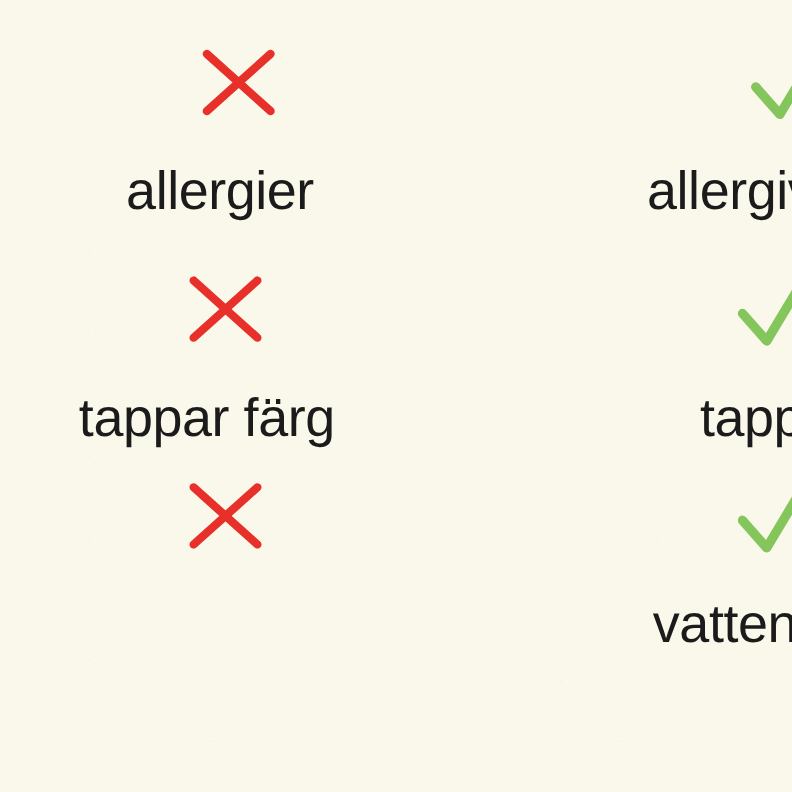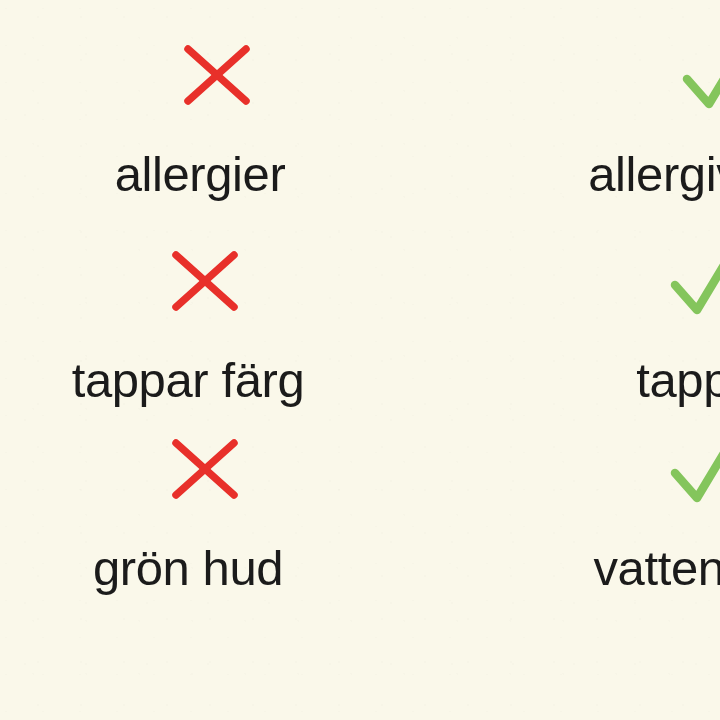--- a/index.html
+++ b/index.html
@@ -151,23 +151,20 @@
     </div>
 
     <div class="comparison-row row-3">
       <div class="cell cell-negative">
         <div class="icon-slot">
           <svg width="68" height="62" viewBox="0 0 68 62" aria-hidden="true">
             <line x1="5" y1="5" x2="63" y2="57" stroke="#E8302A" stroke-width="7.5" stroke-linecap="round"></line>
             <line x1="63" y1="5" x2="5" y2="57" stroke="#E8302A" stroke-width="7.5" stroke-linecap="round"></line>
           </svg>
         </div>
-        <div class="label-slot">
-          <span class="item-label">grön hud</span>
-        </div>
       </div>
       <div class="cell cell-positive">
         <div class="icon-slot">
           <svg width="64" height="66" viewBox="0 0 64 66" aria-hidden="true">
             <path d="M4 35 L26 60 L59 5" fill="none" stroke="#84C55C" stroke-width="8.5" stroke-linecap="round" stroke-linejoin="round"></path>
           </svg>
         </div>
         <div class="label-slot">
           <span class="item-label">vattentålig</span>
         </div>

